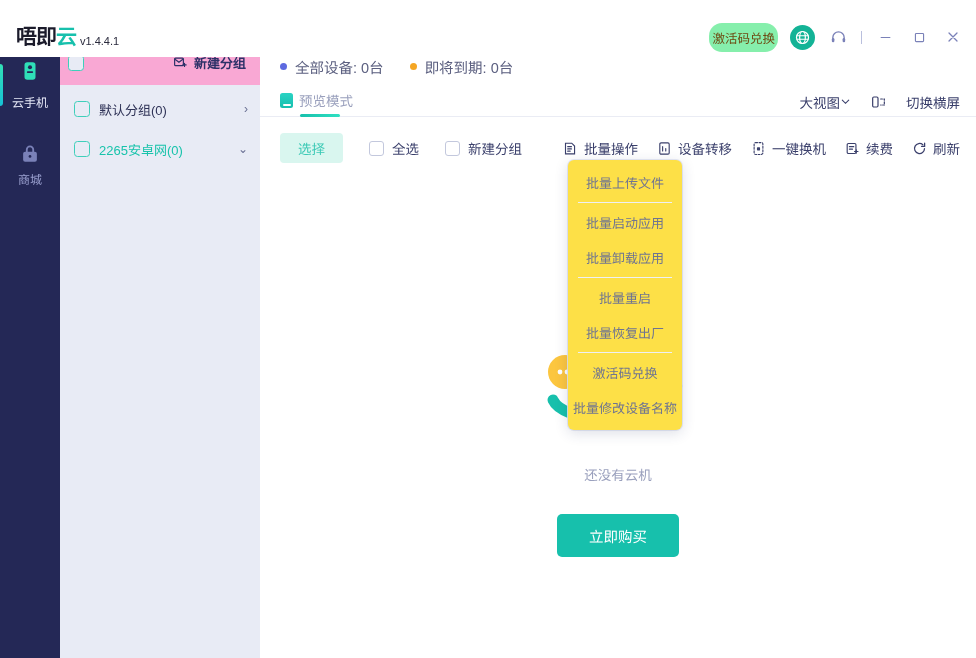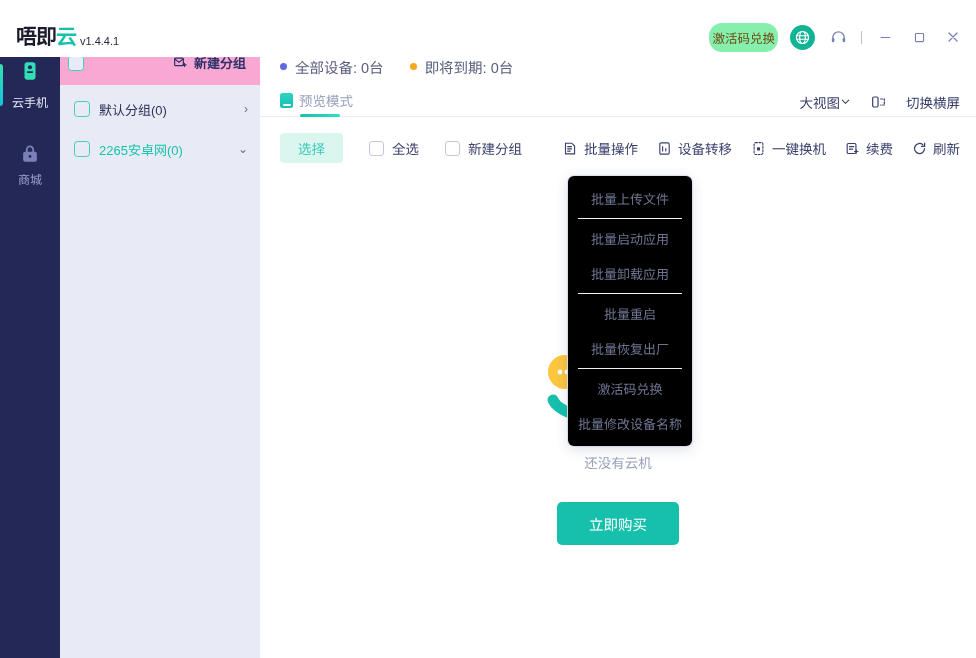--- a/index.html
+++ b/index.html
@@ -164,30 +164,30 @@
     color: #3a3f6b; cursor: pointer; white-space: nowrap;
   }
   .tool svg { flex: none; }
 
   
   .empty {
     position: absolute; top: 290px; left: 0; width: 716px;
     display: flex; flex-direction: column; align-items: center;
   }
   .empty-art { width: 170px; height: 120px; position: relative; }
-  .empty-txt { font-size: 13.5px; color: #9aa0bd; margin-top: 2px; }
+  .empty-txt { font-size: 13.5px; color: #9aa0bd; margin-top: 14px; }
   .buy-btn {
     margin-top: 30px; background: #17c0ac; color: #ffffff; font-size: 14.5px;
     border: none; border-radius: 5px; padding: 11px 32px; cursor: pointer;
   }
 
   
   .menu {
-    position: absolute; left: 308px; top: 136px; width: 124px;
-    background: #000000; border-radius: 6px;
+    position: absolute; left: 308px; top: 120px; width: 114px;
+    background: #fde047; border-radius: 6px;
     box-shadow: 0 3px 14px rgba(40,48,100,.16), 0 0 0 1px rgba(230,233,245,.9);
     padding: 5px 0; z-index: 30;
   }
   .menu-item {
     font-size: 13px; color: #6f7491; text-align: center;
     padding: 8px 4px; cursor: pointer; white-space: nowrap;
   }
   .menu-sep { height: 1px; background: #eef0f6; margin: 2px 10px; }
 </style>
 </head>

